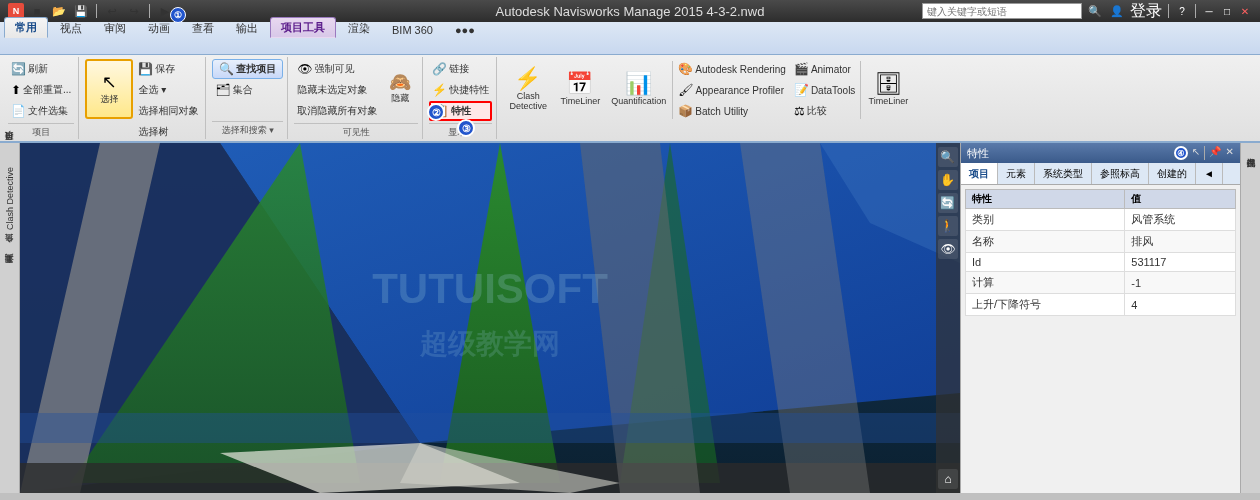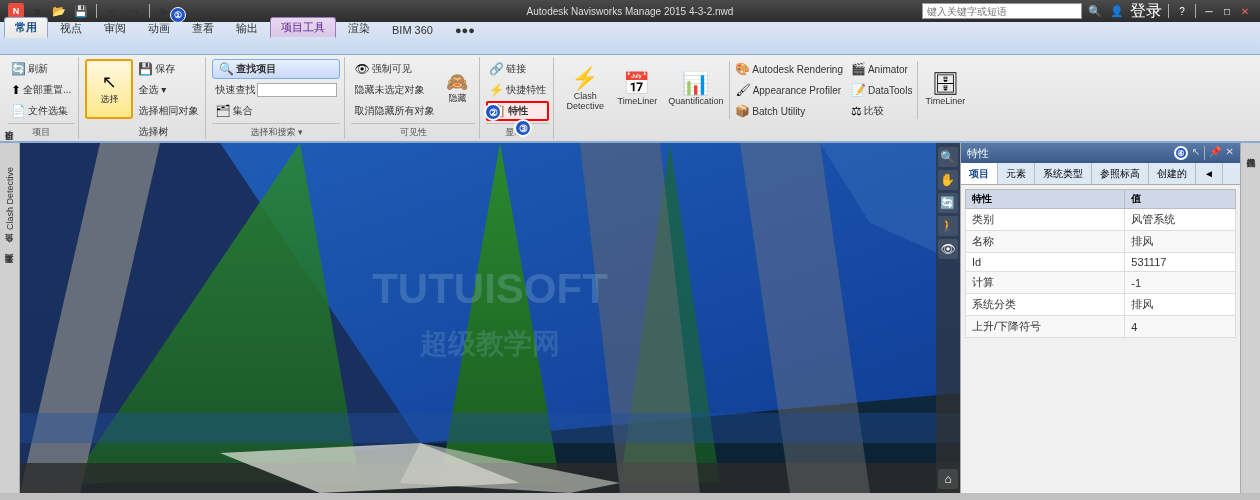--- a/index.html
+++ b/index.html
@@ -10,21 +10,21 @@
       height: 22px;
       background: linear-gradient(to bottom, #4a4a4a, #2d2d2d);
       display: flex;
       align-items: center;
       justify-content: space-between;
       padding: 0 8px;
       color: white;
       font-size: 11px;
     }
     #titlebar .title-left { display: flex; align-items: center; gap: 4px; }
-    #titlebar .title-center { position: absolute; left: 50%; transform: translateX(-50%); color: #ddd; font-size: 10px; }
+    #titlebar .title-center { position: absolute; left: 50%; transform: translateX(-50%); color: #ddd; font-size: 13px; }
     .title-btn { width: 14px; height: 14px; display: flex; align-items: center; justify-content: center; cursor: pointer; font-size: 10px; color: white; }
     .title-icon { width: 16px; height: 16px; background: #e74c3c; border-radius: 2px; display: flex; align-items: center; justify-content: center; font-size: 9px; font-weight: bold; color: white; }
     .qat-btn { width: 18px; height: 18px; display: flex; align-items: center; justify-content: center; cursor: pointer; font-size: 11px; color: #333; border-radius: 2px; }
     .qat-separator { width: 1px; height: 14px; background: #aaa; margin: 0 2px; }
     .qat-search { width: 160px; height: 16px; background: white; border: 1px solid #999; padding: 0 4px; font-size: 10px; color: #999; }
     .qat-right { margin-left: auto; display: flex; align-items: center; gap: 4px; }
 
     
     #ribbon-tabs {
       height: 20px;
@@ -348,21 +348,21 @@
   </div>
 </div>
 
 <div id="ribbon-tabs">
   <div class="ribbon-tab" style="background:linear-gradient(to bottom,#f5f5f5,#e8e8e8);border:1px solid #8aabcf;border-bottom:1px solid #e8e8e8;font-weight:bold;color:#1a4c8a;">常用</div>
   <div class="ribbon-tab">视点</div>
   <div class="ribbon-tab">审阅</div>
   <div class="ribbon-tab">动画</div>
   <div class="ribbon-tab">查看</div>
   <div class="ribbon-tab">输出</div>
-  <div class="ribbon-tab" style="background:linear-gradient(to bottom,#e8d8f0,#d8c8e8);border:1px solid #9a7abf;border-bottom:1px solid #e8d8f0;font-weight:normal;color:#5a1a8a;">项目工具</div>
+  <div class="ribbon-tab" style="background:linear-gradient(to bottom,#e8d8f0,#d8c8e8);border:1px solid #9a7abf;border-bottom:1px solid #e8d8f0;font-weight:bold;color:#5a1a8a;">项目工具</div>
   <div class="ribbon-tab">渲染</div>
   <div class="ribbon-tab">BIM 360</div>
   <div class="ribbon-tab">●●●</div>
 </div>
 
 <div id="ribbon">
 
   <div class="ribbon-group">
     <div class="ribbon-group-content">
       <div class="rb-col">
@@ -407,24 +407,20 @@
     </div>
     <div class="ribbon-group-label">选择</div>
   </div>
 
   <div class="ribbon-group">
     <div class="ribbon-group-content">
       <div class="rb-col">
         <div class="rb-btn-small" style="background:linear-gradient(to bottom,#e8f0fc,#c8d8f8);border:1px solid #7ab0e8;padding:2px 6px;border-radius:3px;">
           <span class="rb-btn-small-icon">🔍</span>
           <span class="rb-btn-small-label" style="font-weight:bold;">查找项目</span>
-        </div>
-        <div class="rb-btn-small">
-          <span class="rb-btn-small-label">快速查找</span>
-          <input style="width: 80px; height: 14px; font-size: 9px; border: 1px solid rgb(170, 170, 170);" placeholder="">
         </div>
         <div class="rb-btn-small">
           <span class="rb-btn-small-icon">🗂</span>
           <span class="rb-btn-small-label">集合</span>
         </div>
       </div>
     </div>
     <div class="ribbon-group-label">选择和搜索 ▾</div>
   </div>
 
@@ -649,24 +645,20 @@
           </tr>
           <tr>
             <td>Id</td>
             <td>531117</td>
           </tr>
           <tr>
             <td>计算</td>
             <td>-1</td>
           </tr>
           <tr>
-            <td>系统分类</td>
-            <td>排风</td>
-          </tr>
-          <tr>
             <td>上升/下降符号</td>
             <td>4</td>
           </tr>
         </tbody>
       </table>
     </div>
   </div>
 
   <div id="save-sidebar">
     <div class="save-label">保存的视点</div>

